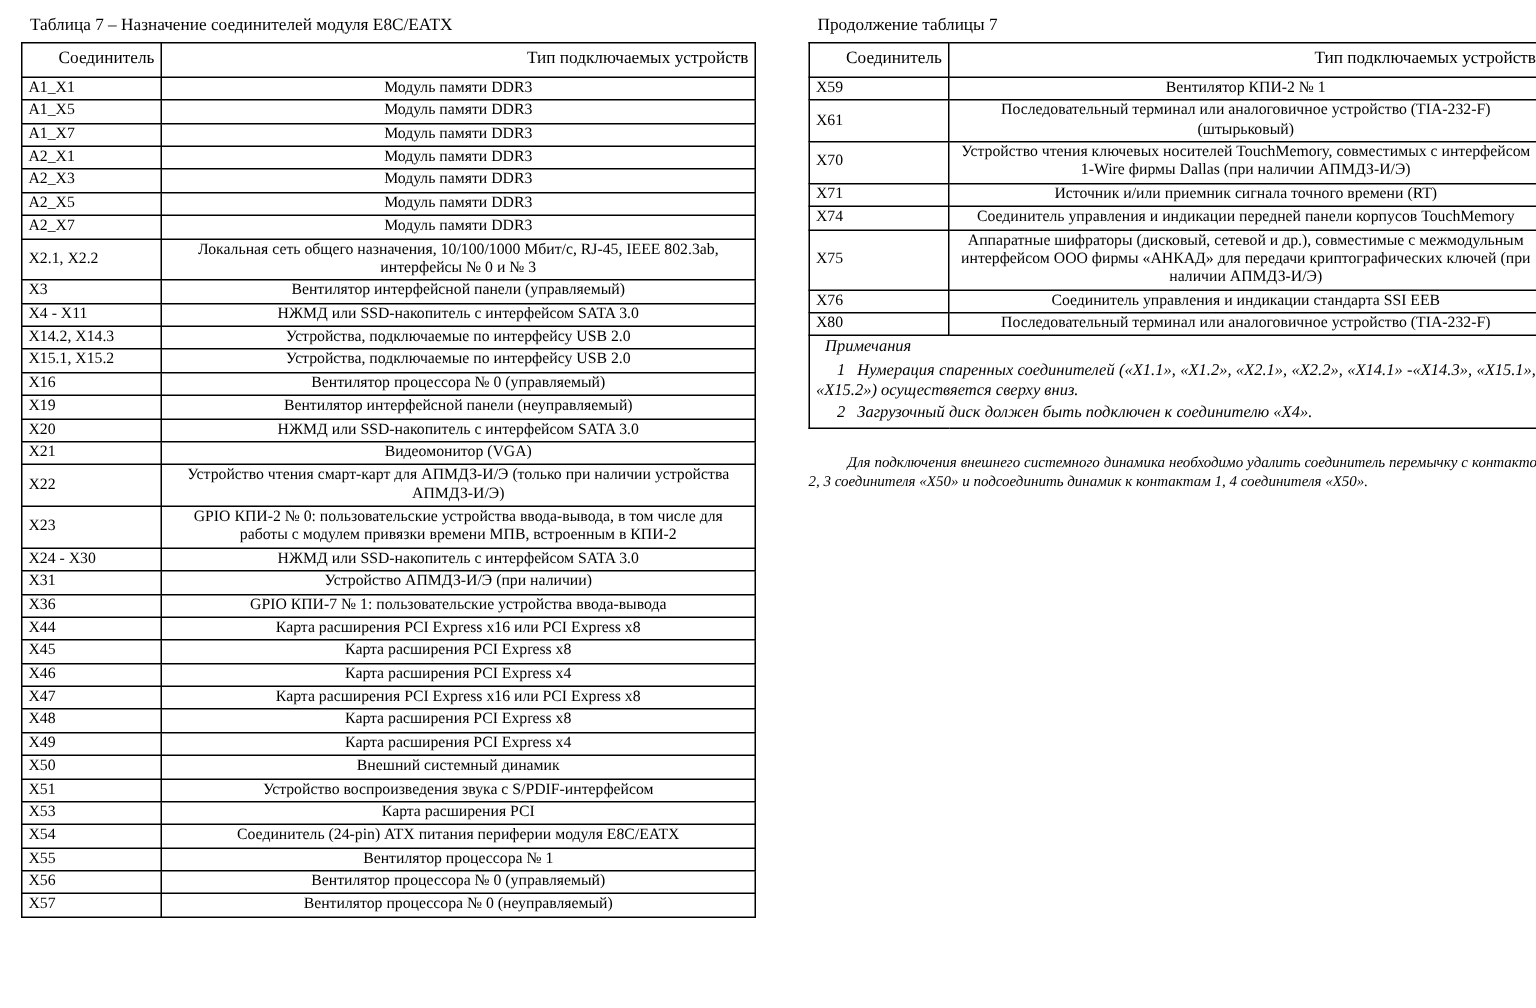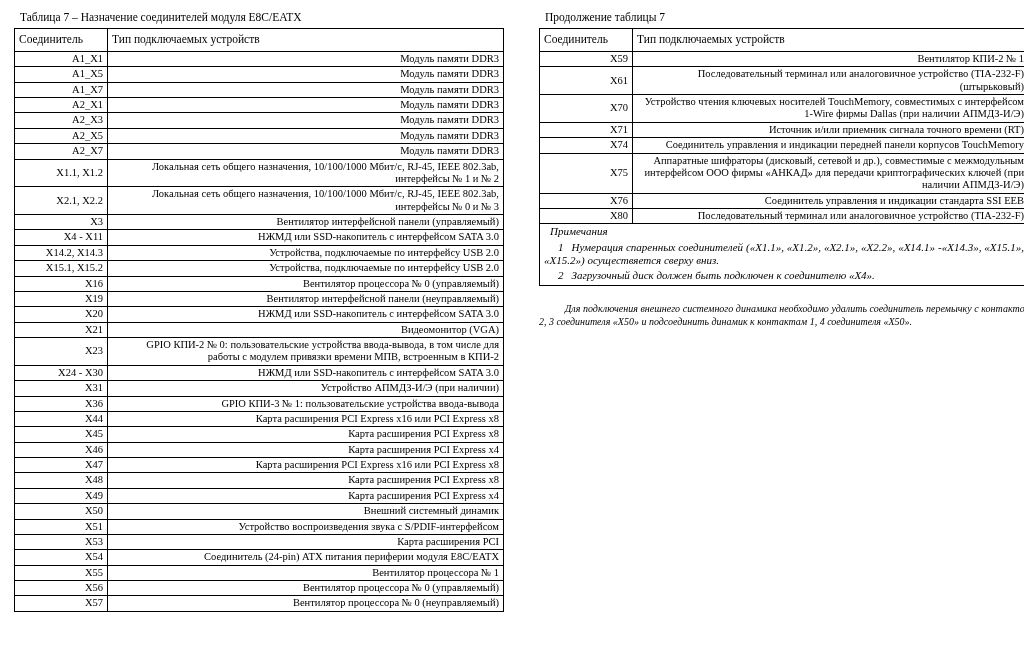--- a/index.html
+++ b/index.html
@@ -45,31 +45,31 @@
     font-size: 10.5px;
   }
   table.tbl td, table.tbl th {
     border: 1px solid #000000;
     padding: 1px 4px;
     vertical-align: middle;
     line-height: 1.18;
   }
   table.tbl th {
     font-weight: normal;
-    text-align: left;
+    text-align: right;
     font-size: 11.5px;
     padding: 4px 4px;
   }
   .c-conn {
     width: 84px;
-    text-align: right;
+    text-align: left;
     white-space: nowrap;
   }
   .c-desc {
-    text-align: right;
+    text-align: center;
   }
   .col-right .c-conn {
     width: 84px;
   }
   .notes-cell {
     padding: 5px 8px 6px 8px;
     font-size: 11px;
     line-height: 1.3;
     text-align: justify;
     font-style: italic;
@@ -130,24 +130,20 @@
           </tr>
           <tr>
             <td class="c-conn">A2_X5</td>
             <td class="c-desc">Модуль памяти DDR3</td>
           </tr>
           <tr>
             <td class="c-conn">A2_X7</td>
             <td class="c-desc">Модуль памяти DDR3</td>
           </tr>
           <tr>
-            <td class="c-conn">X1.1, X1.2</td>
-            <td class="c-desc">Локальная сеть общего назначения, 10/100/1000 Мбит/с, RJ-45, IEEE 802.3ab, интерфейсы № 1 и № 2</td>
-          </tr>
-          <tr>
             <td class="c-conn">X2.1, X2.2</td>
             <td class="c-desc">Локальная сеть общего назначения, 10/100/1000 Мбит/с, RJ-45, IEEE 802.3ab, интерфейсы № 0 и № 3</td>
           </tr>
           <tr>
             <td class="c-conn">X3</td>
             <td class="c-desc">Вентилятор интерфейсной панели (управляемый)</td>
           </tr>
           <tr>
             <td class="c-conn">X4 - X11</td>
             <td class="c-desc">НЖМД или SSD-накопитель с интерфейсом SATA 3.0</td>
@@ -170,34 +166,38 @@
           </tr>
           <tr>
             <td class="c-conn">X20</td>
             <td class="c-desc">НЖМД или SSD-накопитель с интерфейсом SATA 3.0</td>
           </tr>
           <tr>
             <td class="c-conn">X21</td>
             <td class="c-desc">Видеомонитор (VGA)</td>
           </tr>
           <tr>
+            <td class="c-conn">X22</td>
+            <td class="c-desc">Устройство чтения смарт-карт для АПМДЗ-И/Э (только при наличии устройства АПМДЗ-И/Э)</td>
+          </tr>
+          <tr>
             <td class="c-conn">X23</td>
             <td class="c-desc">GPIO КПИ-2 № 0: пользовательские устройства ввода-вывода, в том числе для работы с модулем привязки времени МПВ, встроенным в КПИ-2</td>
           </tr>
           <tr>
             <td class="c-conn">X24 - X30</td>
             <td class="c-desc">НЖМД или SSD-накопитель с интерфейсом SATA 3.0</td>
           </tr>
           <tr>
             <td class="c-conn">X31</td>
             <td class="c-desc">Устройство АПМДЗ-И/Э (при наличии)</td>
           </tr>
           <tr>
             <td class="c-conn">X36</td>
-            <td class="c-desc">GPIO КПИ-3 № 1: пользовательские устройства ввода-вывода</td>
+            <td class="c-desc">GPIO КПИ-7 № 1: пользовательские устройства ввода-вывода</td>
           </tr>
           <tr>
             <td class="c-conn">X44</td>
             <td class="c-desc">Карта расширения PCI Express x16 или PCI Express x8</td>
           </tr>
           <tr>
             <td class="c-conn">X45</td>
             <td class="c-desc">Карта расширения PCI Express x8</td>
           </tr>
           <tr>

